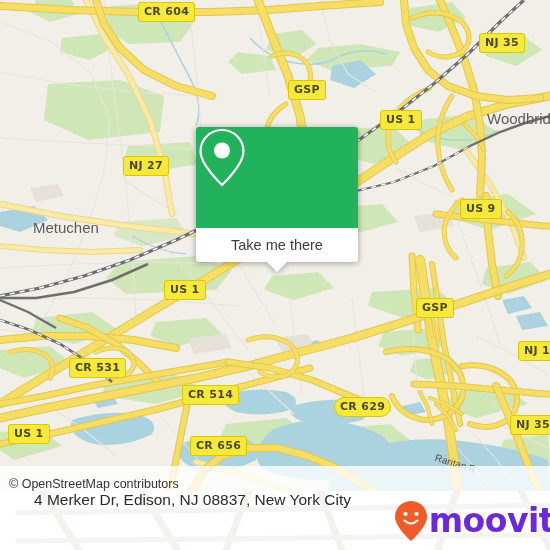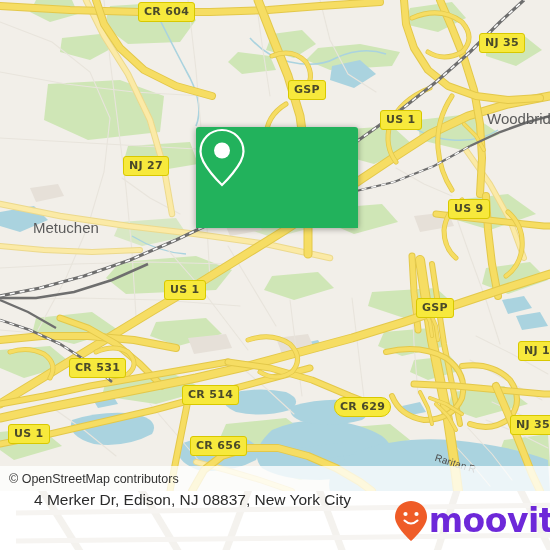--- a/index.html
+++ b/index.html
@@ -42,21 +42,21 @@
     font-size:10px;
     white-space:nowrap;
     transform:rotate(17deg);
     transform-origin:left top;
   }
 
   
   #attrib{
     position:absolute;left:0;bottom:0;width:550px;height:25px;
     background:rgba(255,255,255,.78);
-    display:flex;align-items:center;
+    display:flex;align-items:flex-end;
   }
   #attrib span{
     font-size:12.5px;color:#333;padding-left:9px;
     font-family:"Liberation Sans", sans-serif;
   }
 
   
   #popup{
     position:absolute;left:196px;top:127px;width:162px;
     filter:drop-shadow(0 1px 3px rgba(0,0,0,.35));
@@ -352,21 +352,21 @@
       </g>
 
     </svg>
 
     <div id="shields">
         <div class="shield" style="left: 138px; top: 2px;">CR 604</div>
         <div class="shield" style="left: 479px; top: 33px;">NJ 35</div>
         <div class="shield" style="left: 288px; top: 80px;">GSP</div>
         <div class="shield" style="left: 380px; top: 110px;">US 1</div>
         <div class="shield" style="left: 123px; top: 156px;">NJ 27</div>
-        <div class="shield" style="left: 448px; top: 199px;">US 9</div>
+        <div class="shield" style="left: 460px; top: 199px;">US 9</div>
         <div class="shield" style="left: 164px; top: 280px;">US 1</div>
         <div class="shield" style="left: 416px; top: 298px;">GSP</div>
         <div class="shield" style="left: 69px; top: 358px;">CR 531</div>
         <div class="shield" style="left: 518px; top: 341px;">NJ 184</div>
         <div class="shield" style="left: 182px; top: 385px;">CR 514</div>
         <div class="shield" style="left: 334px; top: 397px; border-radius: 10px;">CR 629</div>
         <div class="shield" style="left: 8px; top: 424px;">US 1</div>
         <div class="shield" style="left: 510px; top: 415px;">NJ 35</div>
         <div class="shield" style="left: 190px; top: 436px;">CR 656</div>
       </div>
@@ -379,20 +379,24 @@
     <div id="rivers">
         <div class="riverlabel" style="left: 437px; top: 452px;">Raritan R</div>
       </div>
 
     <div id="popup">
       <div id="popup-top" style="background: rgb(34, 178, 92);">
         <svg width="52" height="62" viewBox="0 0 52 62">
           <path d="M26 3 C14 3 4.5 12.5 4.5 24.5 C4.5 38 26 58 26 58 C26 58 47.5 38 47.5 24.5 C47.5 12.5 38 3 26 3 Z" fill="none" stroke="#ffffff" stroke-width="2.2"></path>
           <circle cx="26" cy="23.5" r="8" fill="#ffffff"></circle>
         </svg>
+      </div>
+      <div id="popup-bottom">
+        <span id="popup-label">Take me there</span>
+        <div id="popup-tail"></div>
       </div>
     </div>
 
     <div id="attrib">
       <span>© OpenStreetMap contributors</span>
     </div>
   </div>
 
   <div id="footer">
     <svg id="footer-watermark" width="550" height="59" viewBox="0 0 550 59">

